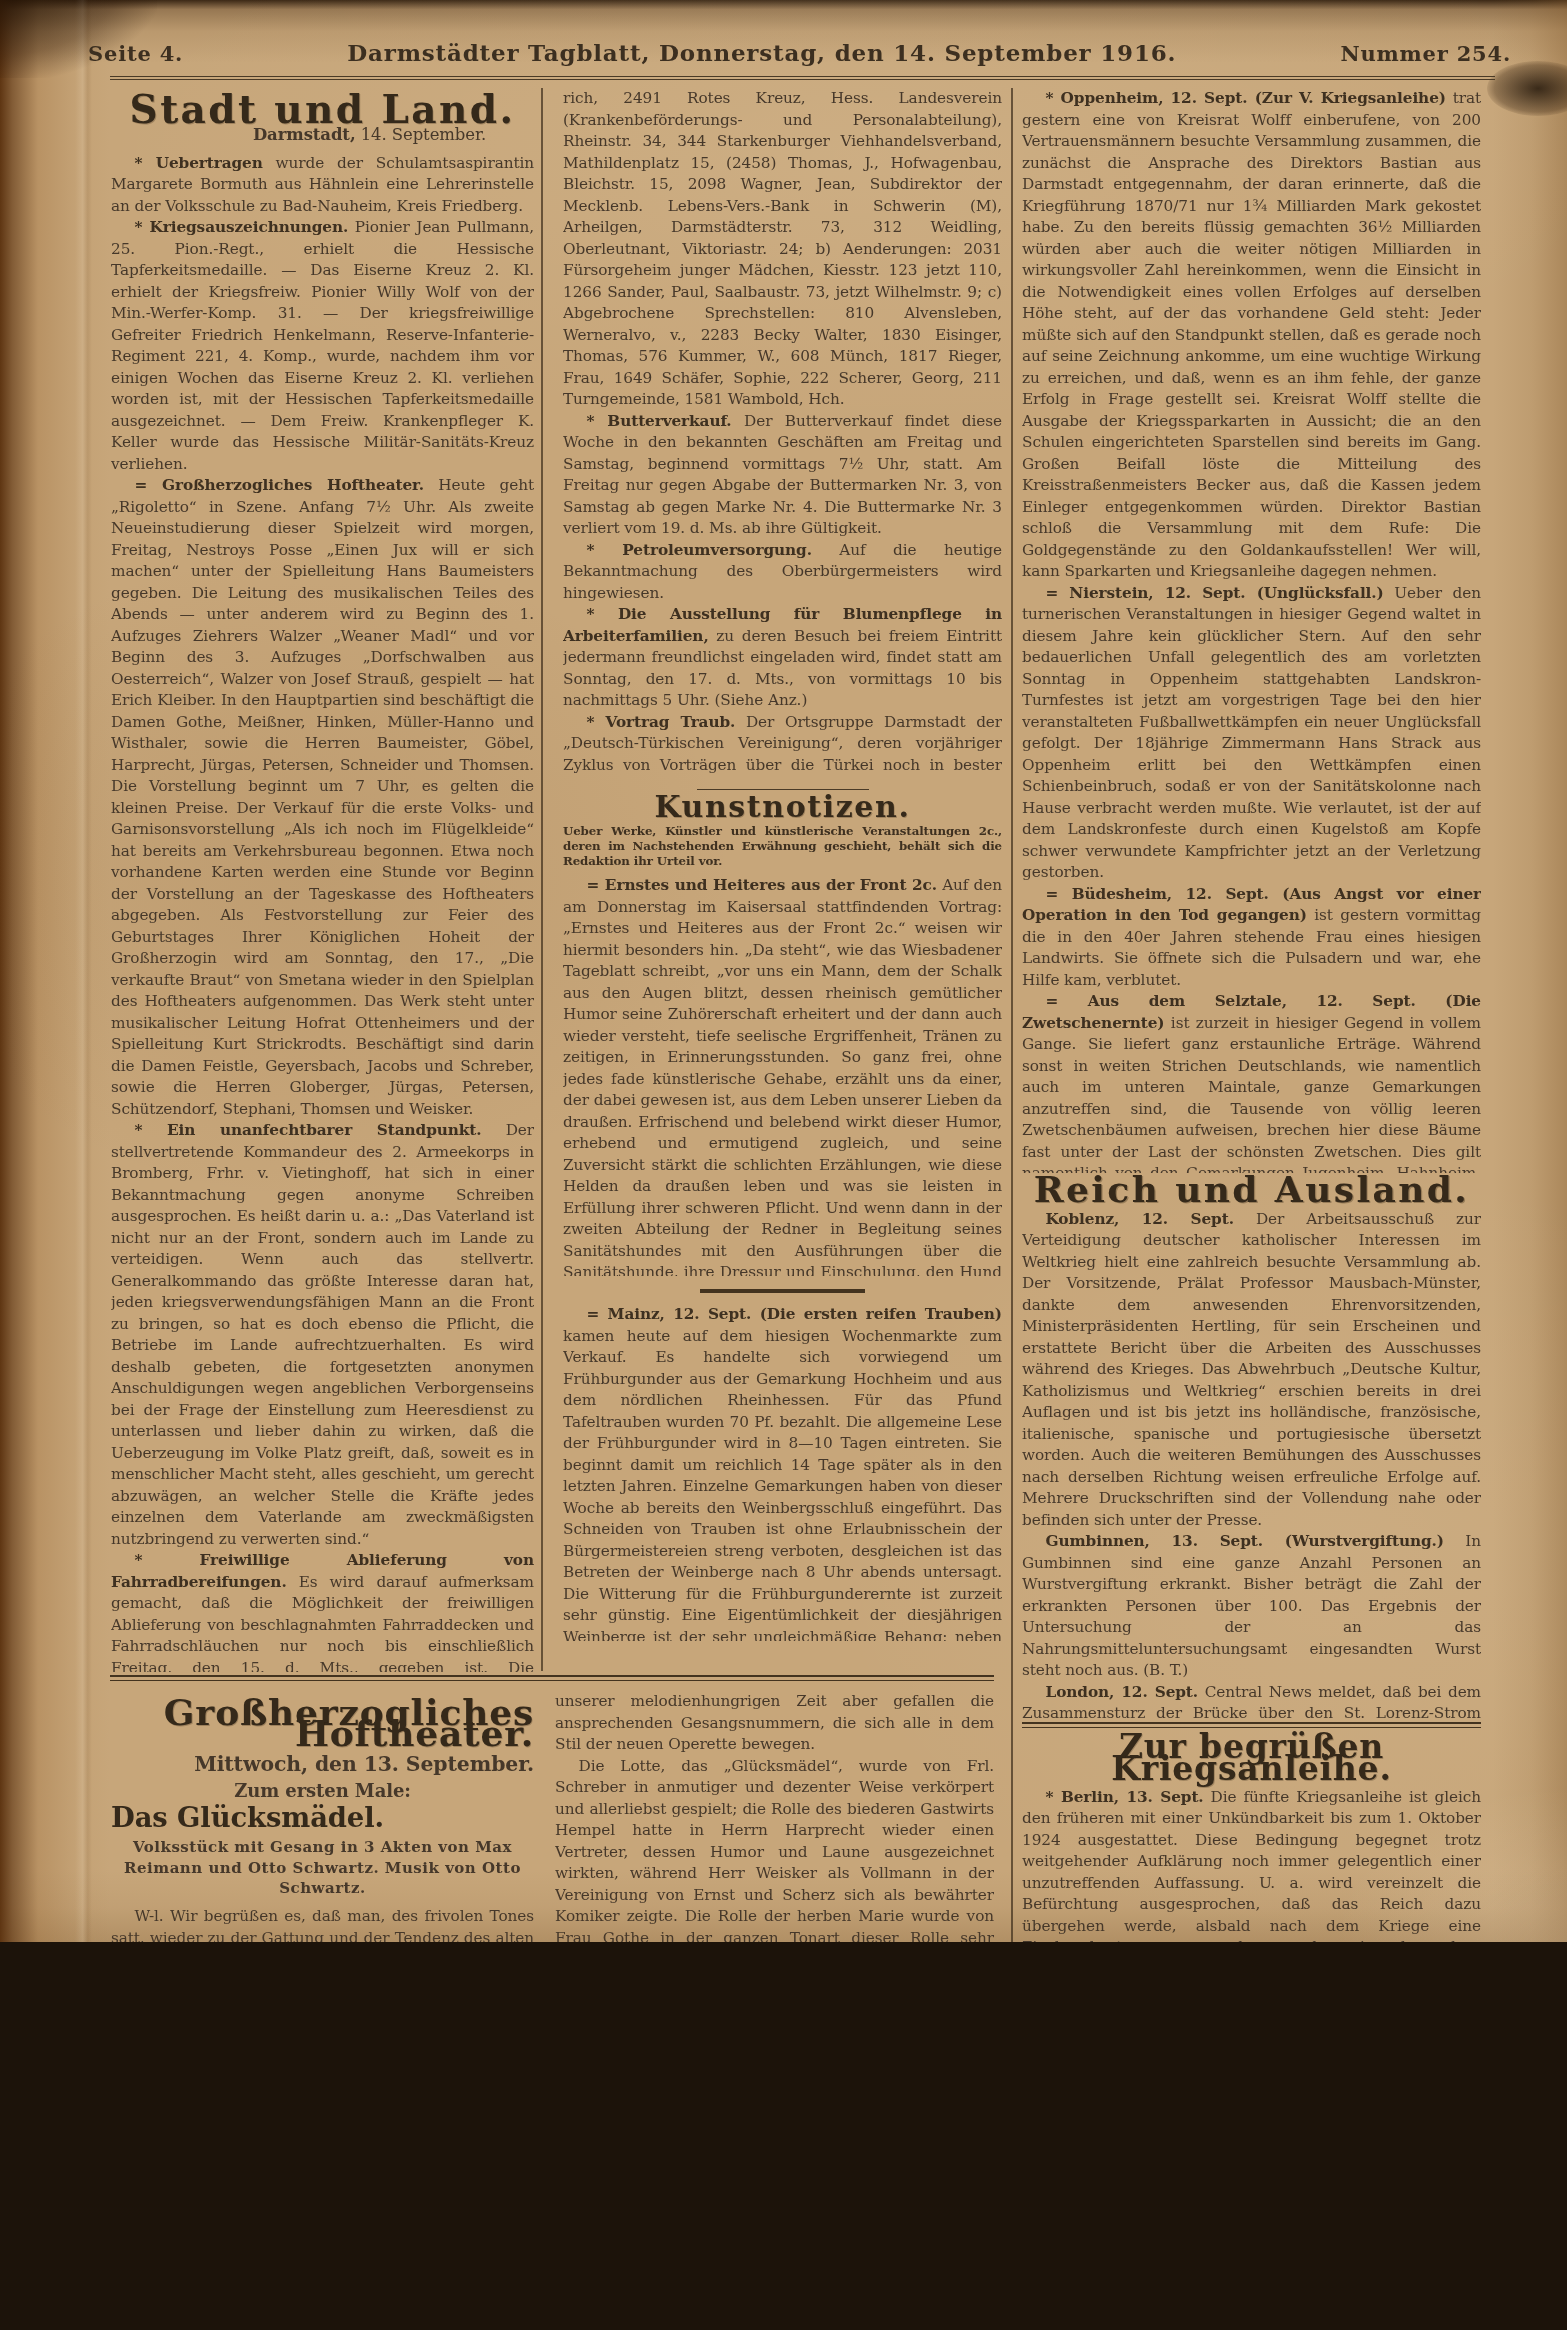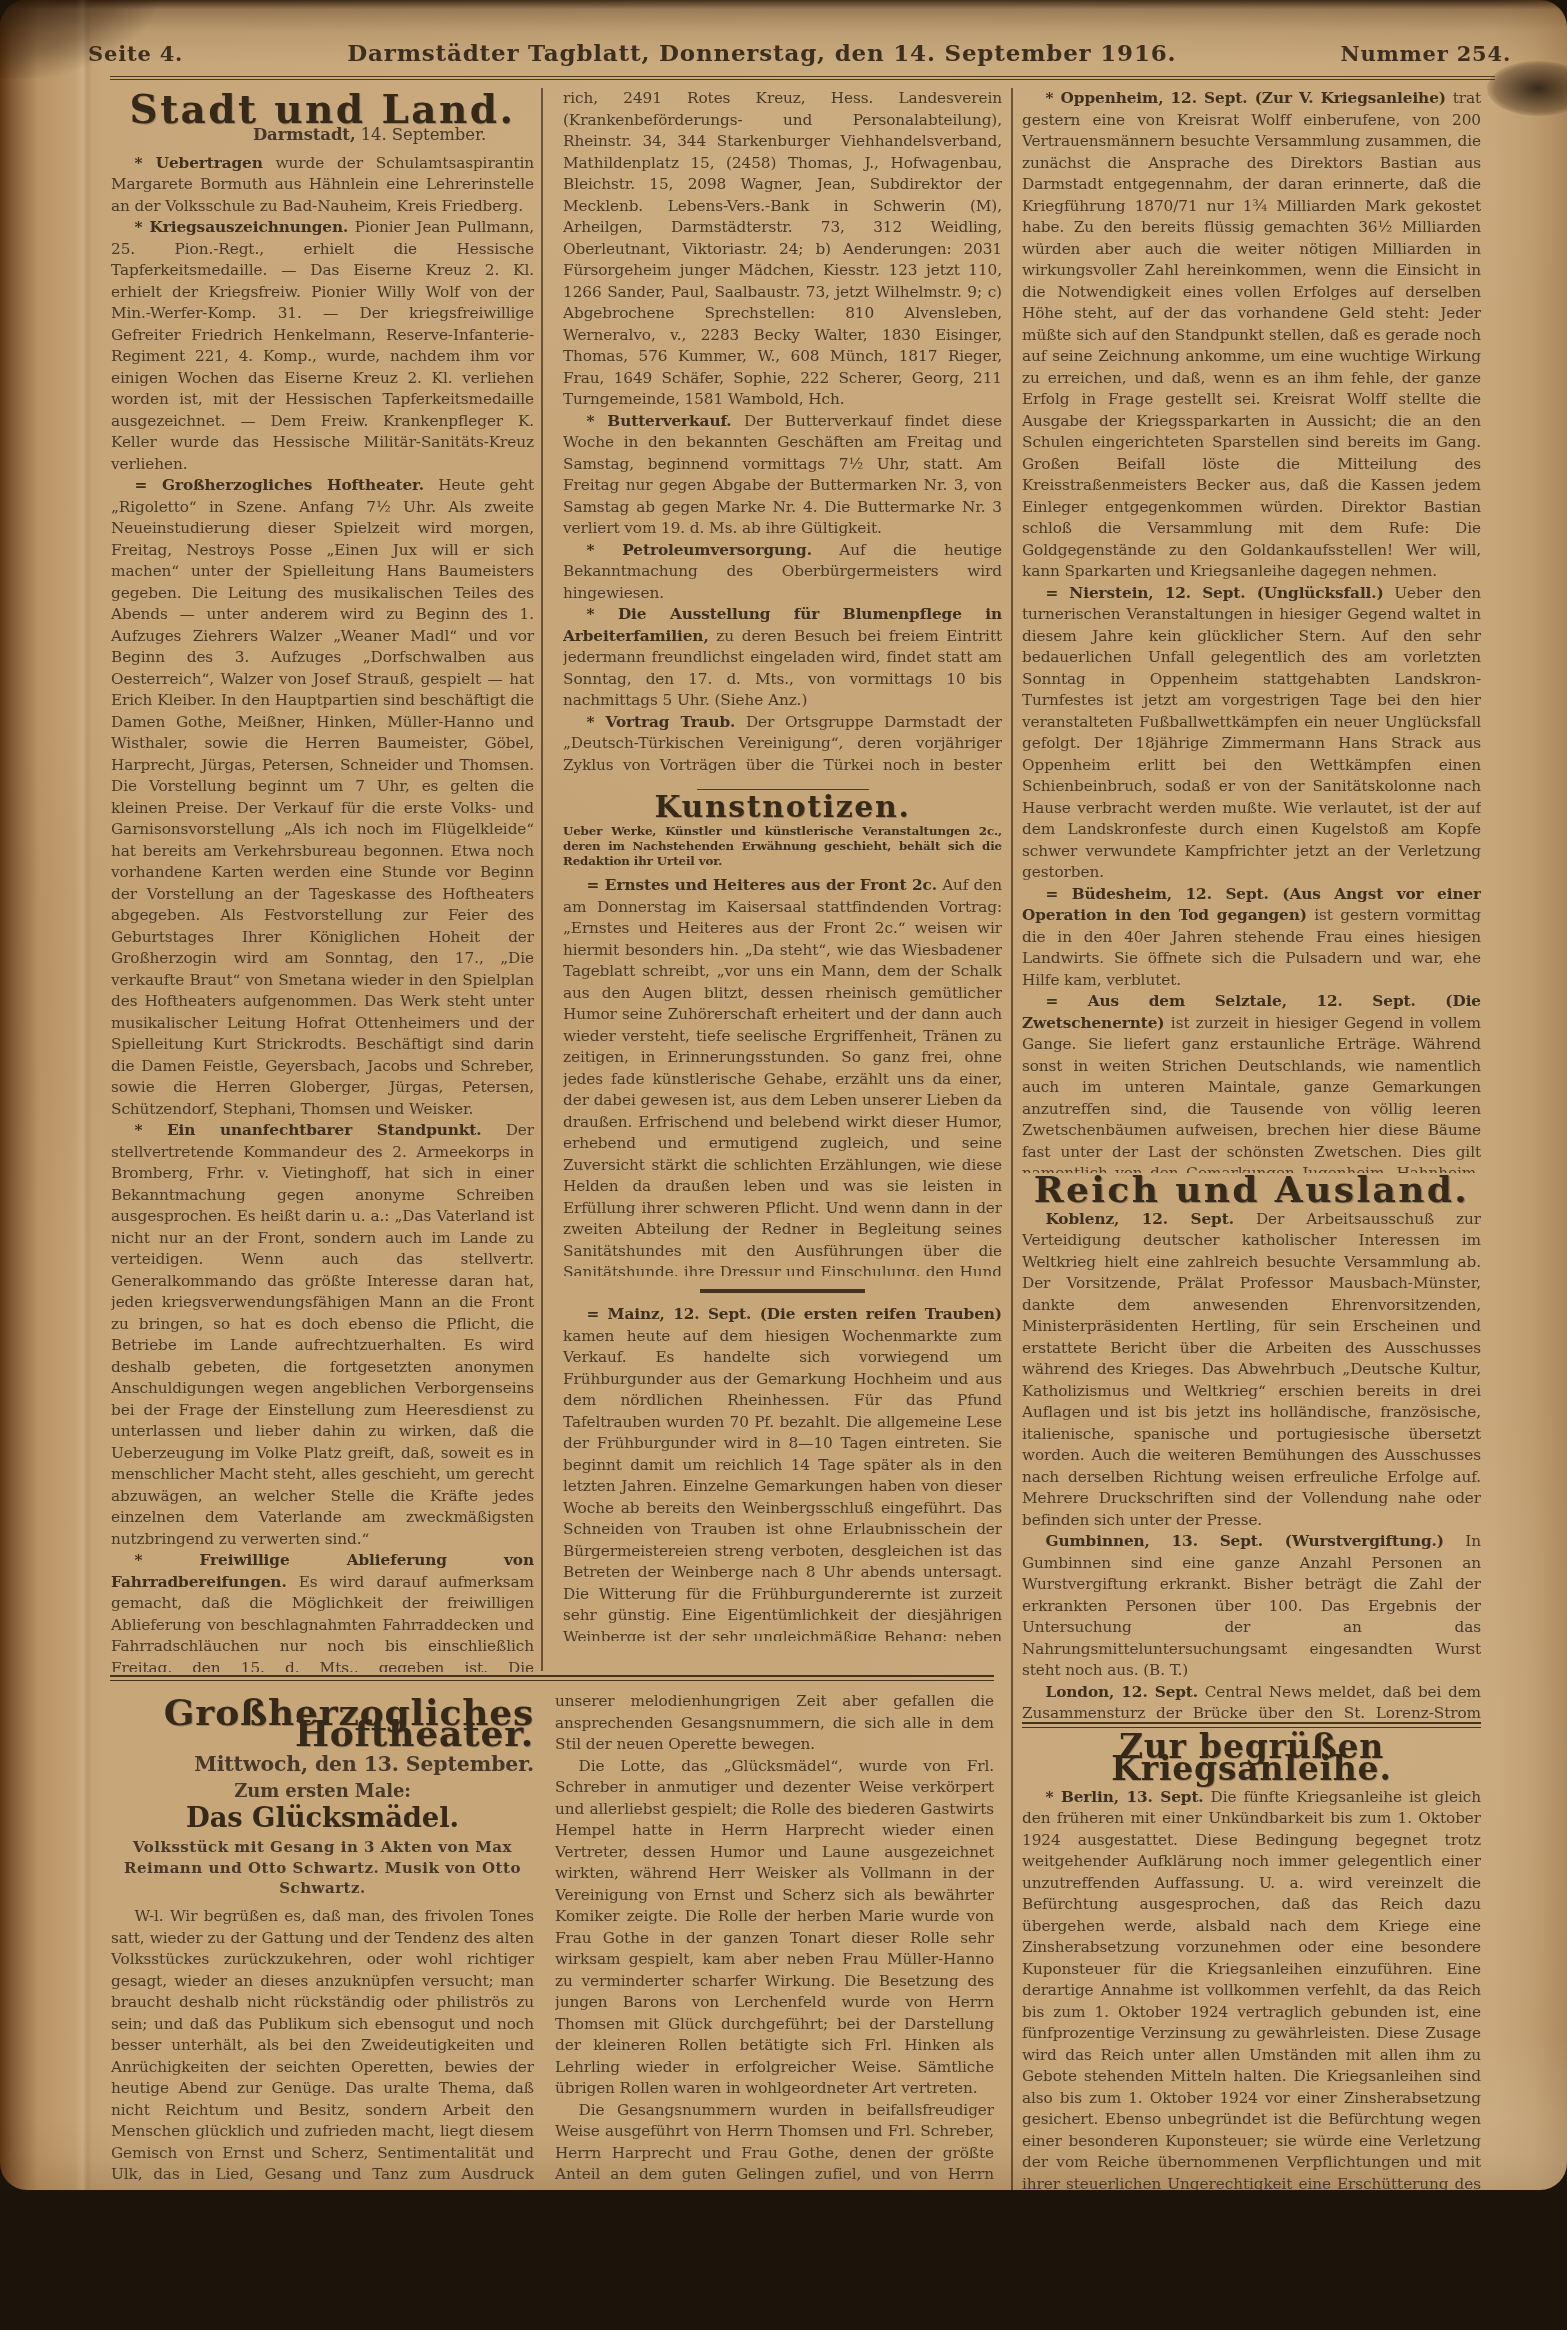--- a/index.html
+++ b/index.html
@@ -1,29 +1,28 @@
 <!DOCTYPE html>
 <html lang="de" style="font-size:12.5px"><head>
 <meta charset="utf-8">
 <style>
   html,body{margin:0;padding:0;background:#1c130a;}
   .sheet{
-    position:relative;width:1567px;height:2190px;overflow:hidden;
+    position:relative;width:1567px;height:1942px;overflow:hidden;
     font-family:"DejaVu Serif","Liberation Serif",serif;
     color:#46382a;
     background:
       radial-gradient(1097px 392px at 55% 8%, rgba(255,240,210,.10), transparent 70%),
       radial-gradient(705px 548px at 20% 45%, rgba(110,70,25,.10), transparent 60%),
       radial-gradient(784px 627px at 85% 80%, rgba(255,240,210,.08), transparent 65%),
       linear-gradient(90deg, #5e3512 0px, rgba(94,53,18,.65) 12.5px, rgba(150,100,48,.30) 38px, rgba(150,100,48,.08) 74px, transparent 110px),
       linear-gradient(270deg, rgba(125,85,40,.38) 0px, rgba(125,85,40,.12) 35px, transparent 74px),
       linear-gradient(180deg, rgba(35,18,4,.85) 0px, rgba(60,32,8,.35) 9.4px, rgba(90,55,20,.12) 31px, transparent 63px),
       linear-gradient(0deg, rgba(120,85,45,.28) 0px, rgba(120,85,45,.08) 35px, transparent 71px),
       #c7a67a;
-    border-radius: 27px;
   }
   .crease{position:absolute;top:0;left:75px;width:17px;height:100%;
     background:linear-gradient(90deg, transparent, rgba(255,245,225,.14) 45%, rgba(90,55,20,.10) 75%, transparent);pointer-events:none;}
   .corner-tl{position:absolute;left:-47px;top:-47px;width:204px;height:125px;
     background:radial-gradient(ellipse at 20% 20%, rgba(20,10,2,.85), rgba(40,20,6,.35) 55%, transparent 75%);}
   .smudge-tr{position:absolute;right:-22px;top:61px;width:102px;height:55px;border-radius:50%;
     background:radial-gradient(ellipse, rgba(25,14,4,.8), rgba(45,25,8,.35) 60%, transparent 75%);}
   .edge-br{position:absolute;right:0;bottom:0;width:235px;height:157px;
     background:radial-gradient(ellipse at 100% 100%, rgba(255,240,215,.18), transparent 70%);}
 
@@ -67,21 +66,21 @@
   .c2{height:509px;}
   .c3rule{margin:4.7px 0 7.8px;}
   h2.head-anleihe{font-size:33px;font-weight:700;text-align:center;margin:3.1px 0 7.8px;letter-spacing:0.8px;color:#35291a;text-shadow:0.8px 0.8px 0 rgba(40,25,8,.25);}
   .c3{height:470px;}
 
   .theater-left{left:111px;top:1694px;width:423px;height:595px;}
   .theater-right{left:555px;top:1691px;width:439px;height:600px;}
   h1.th{font-size:36px;font-weight:700;text-align:right;margin:7.8px 0 9.4px;letter-spacing:0.8px;color:#35291a;text-shadow:0.8px 0.8px 0 rgba(40,25,8,.25);}
   .t-date{margin:0 0 4.7px;text-align:right;font-size:20.4px;font-weight:700;text-indent:0;}
   .t-first{margin:0 0 4.7px;text-align:center;font-size:18px;font-weight:700;text-indent:0;}
-  .t-play{margin:0 0 9.4px;text-align:center;font-size:27.4px;font-weight:700;text-indent:0;color:#35291a;}
+  .t-play{margin:0 0 9.4px;font-size:27.4px;font-weight:700;text-indent:0;color:#35291a;}
   .t-byline{margin:0 0 7.8px;text-align:center;font-size:15px;font-weight:700;line-height:20.4px;text-indent:0;letter-spacing:0.5px;}
 </style>
 </head>
 <body>
 
 <div class="sheet">
   <div class="crease"></div>
   <div class="corner-tl"></div>
   <div class="smudge-tr"></div>
   <div class="edge-br"></div>

